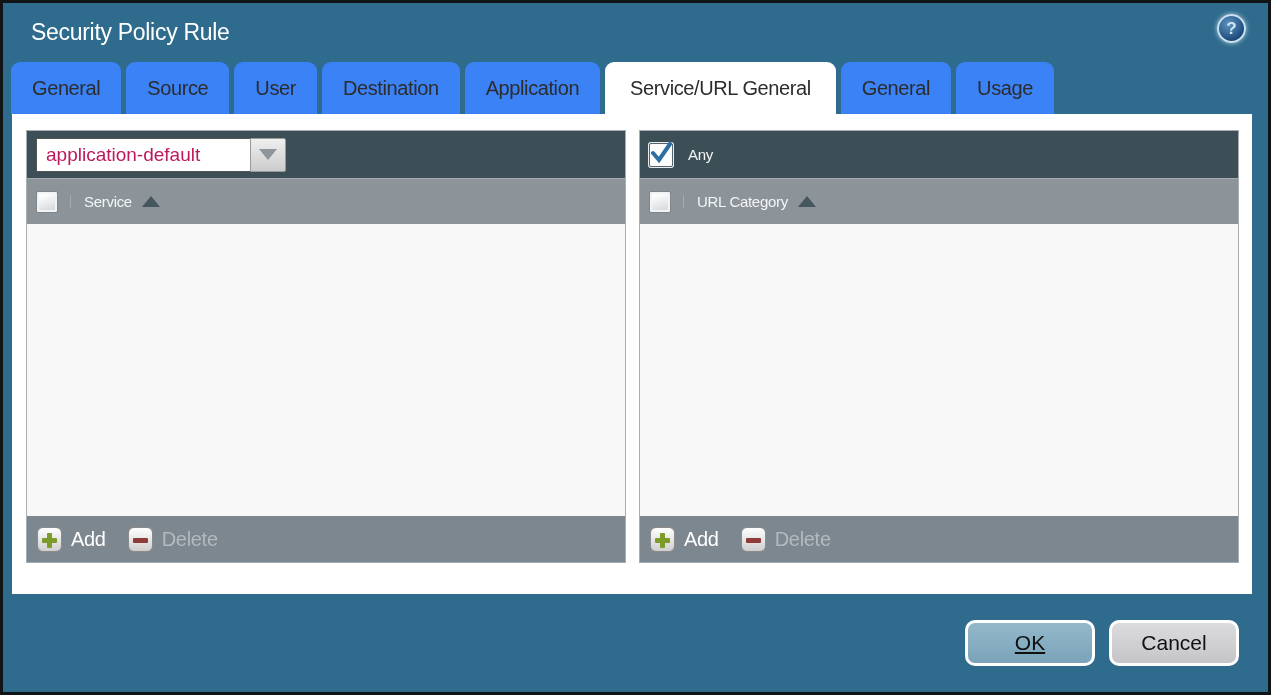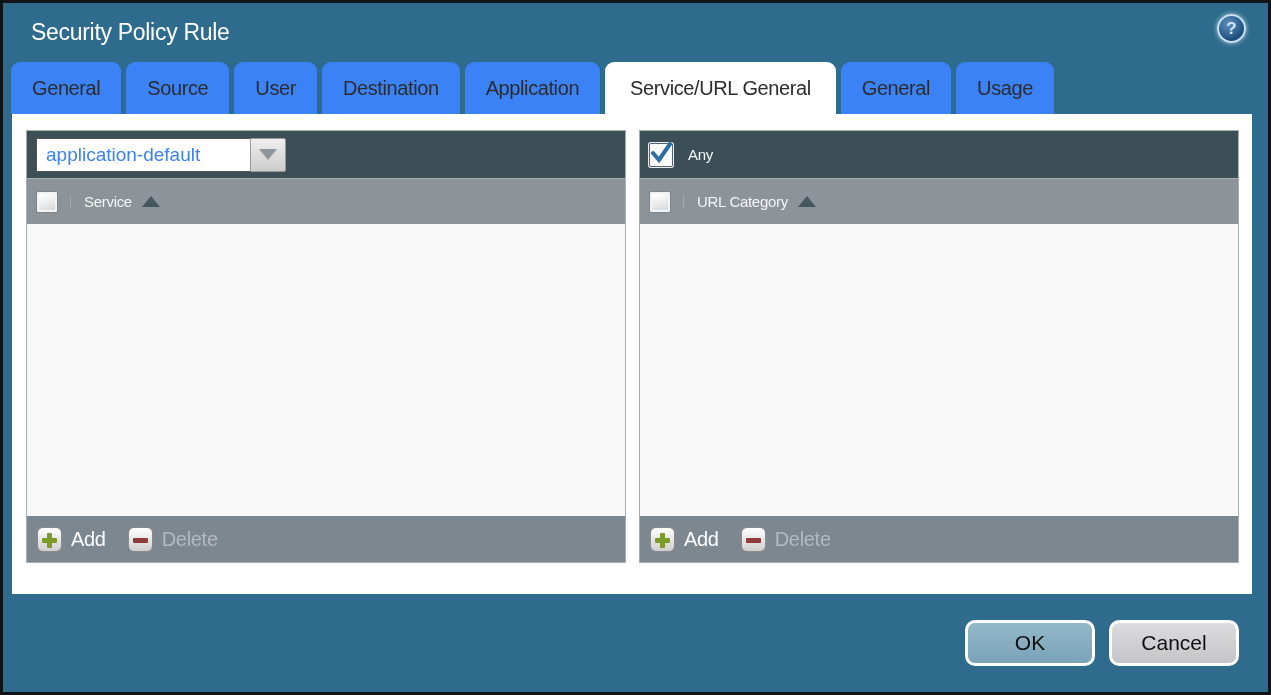--- a/index.html
+++ b/index.html
@@ -123,21 +123,21 @@
   .checkbox.checked svg { display: block; margin-top: -4px; }
   .any-label { margin-left: 15px; }
 
   
   .dropdown { display: flex; height: 34px; cursor: pointer; }
   .dropdown input {
     width: 214px; height: 34px;
     border: 1px solid #545454;
     border-right: none;
     font-family: "Liberation Sans", sans-serif;
-    font-size: 19px; color: #3b82f6;
+    font-size: 19px; color: #be185d;
     padding: 0 9px;
     outline: none;
   }
   .dd-arrow-btn {
     width: 36px; height: 34px;
     background: linear-gradient(#efefef, #cccccc);
     border: 1px solid #9a9a9a;
     border-radius: 0 2px 2px 0;
     display: flex; align-items: center; justify-content: center;
     cursor: pointer;
@@ -183,21 +183,21 @@
     padding: 26px 29px 0 0;
   }
   .action-btn {
     width: 130px; height: 46px;
     border: 3px solid #ffffff;
     border-radius: 10px;
     font-family: "Liberation Sans", sans-serif;
     font-size: 21px; color: #101010;
     cursor: pointer;
   }
-  .action-btn.ok { background: linear-gradient(#93b8ca, #7aa3b9); }
+  .action-btn.ok { background: linear-gradient(#93b8ca, #7aa3b9); text-decoration: underline; }
   .action-btn.cancel { background: linear-gradient(#dcdcde, #c5c5c9); }
 </style>
 </head>
 <body>
 
 <div class="dialog">
 
   <div class="titlebar">
     <span class="title">Security Policy Rule</span>
     <div class="help-btn">

